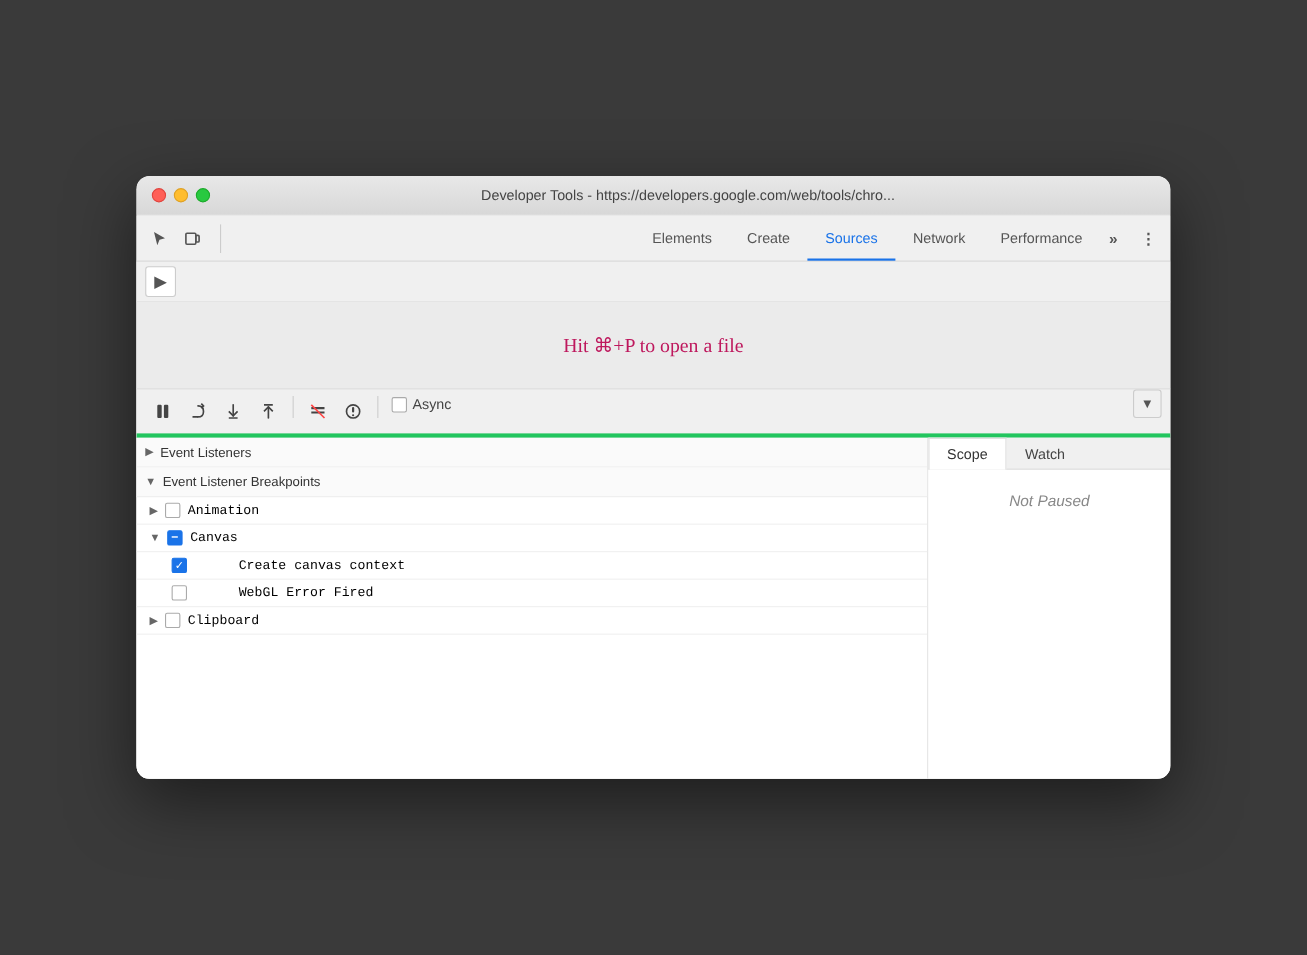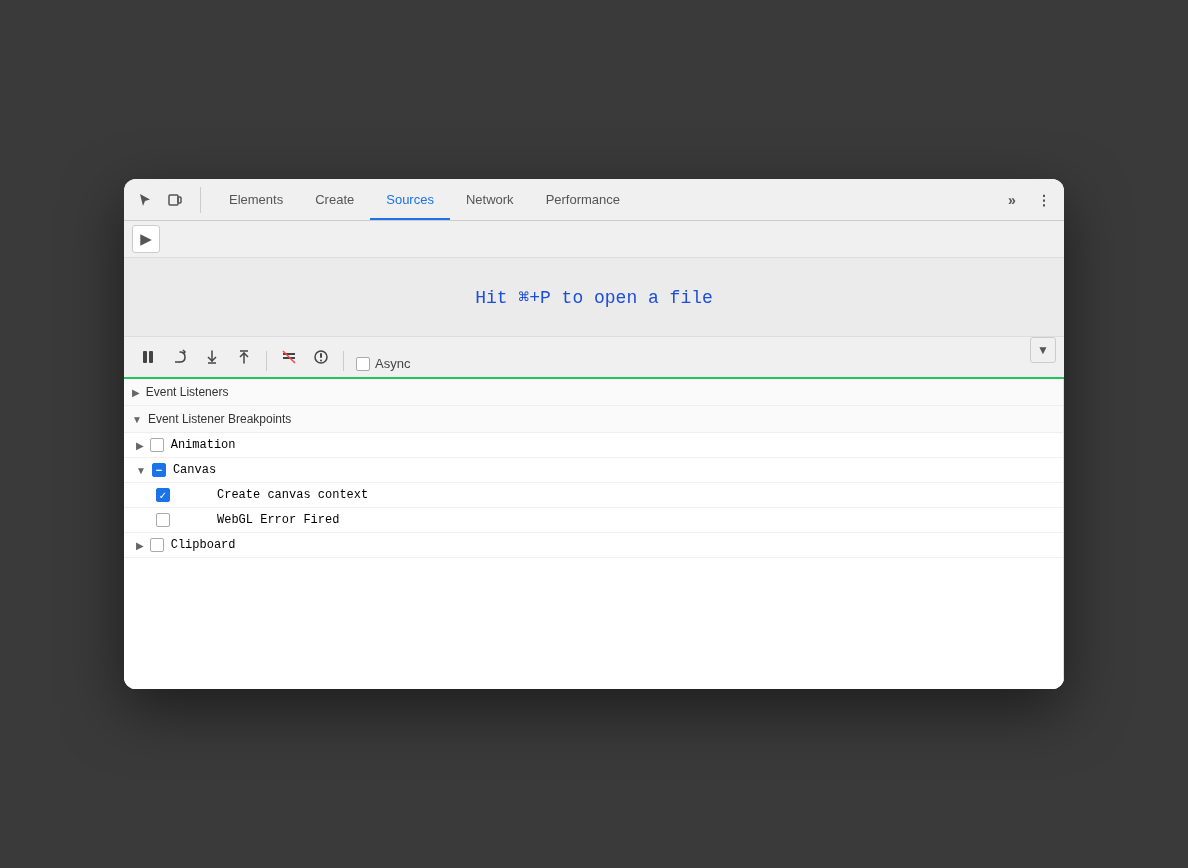--- a/index.html
+++ b/index.html
@@ -77,20 +77,21 @@
       cursor: pointer;
       color: #555;
       font-size: 14px;
       border-radius: 3px;
     }
     .tabs {
       display: flex;
       align-items: stretch;
       height: 100%;
       flex: 1;
+      justify-content: flex-end;
     }
     .tab {
       padding: 0 16px;
       display: flex;
       align-items: center;
       font-size: 13px;
       color: #555;
       cursor: pointer;
       height: 100%;
       position: relative;
@@ -155,30 +156,30 @@
     }
     
     .file-hint-area {
       background: #ebebeb;
       padding: 28px;
       text-align: center;
       border-bottom: 1px solid #ddd;
     }
     .file-hint-text {
       font-size: 18px;
-      color: #1d4ed8;
-      font-family: Liberation Mono, monospace;
+      color: #be185d;
+      font-family: Liberation Serif, serif;
     }
     
     .debugger-toolbar {
       background: #f0f0f0;
-      border-bottom: 2px solid #22c55e;
+      border-bottom: 4px solid #22c55e;
       padding: 6px 10px;
       display: flex;
-      align-items: flex-end;
+      align-items: flex-start;
       gap: 4px;
     }
     .dbg-btn {
       width: 28px;
       height: 28px;
       display: flex;
       align-items: center;
       justify-content: center;
       cursor: pointer;
       color: #444;
@@ -344,20 +345,28 @@
     }
     .file-hint-wrapper {
       position: relative;
     }
   </style>
 </head>
 <body>
 
 <div class="window">
 
+  <div class="title-bar">
+    <div class="traffic-lights">
+      <div class="traffic-light close"></div>
+      <div class="traffic-light minimize"></div>
+      <div class="traffic-light maximize"></div>
+    </div>
+    <div class="title-bar-text">Developer Tools - https://developers.google.com/web/tools/chro...</div>
+  </div>
 
   <div class="tab-bar">
     <div class="tab-bar-icons">
       <div class="tab-icon-btn">
         <svg width="16" height="16" viewBox="0 0 16 16" fill="#555">
           <path d="M3 2l10 5.5-5 1.5-2 5z"></path>
         </svg>
       </div>
       <div class="tab-icon-btn">
         <svg width="16" height="16" viewBox="0 0 16 16" fill="none" stroke="#555" stroke-width="1.5">
@@ -495,15 +504,28 @@
 
 
           <div class="section-item">
             <span class="arrow">▶</span>
             <div class="item-checkbox"></div>
             <span class="item-text">Clipboard</span>
           </div>
         </div>
       </div>
 
+      <div class="right-panel">
+        <div class="scope-panel">
+          <div class="scope-tabs">
+            <div class="scope-tab active">
+              <span>Scope</span>
+            </div>
+            <div class="scope-tab">
+              <span>Watch</span>
+            </div>
+          </div>
+          <div class="not-paused">Not Paused</div>
+        </div>
+      </div>
     </div>
   </div>
 </div>
 
 </body></html>

